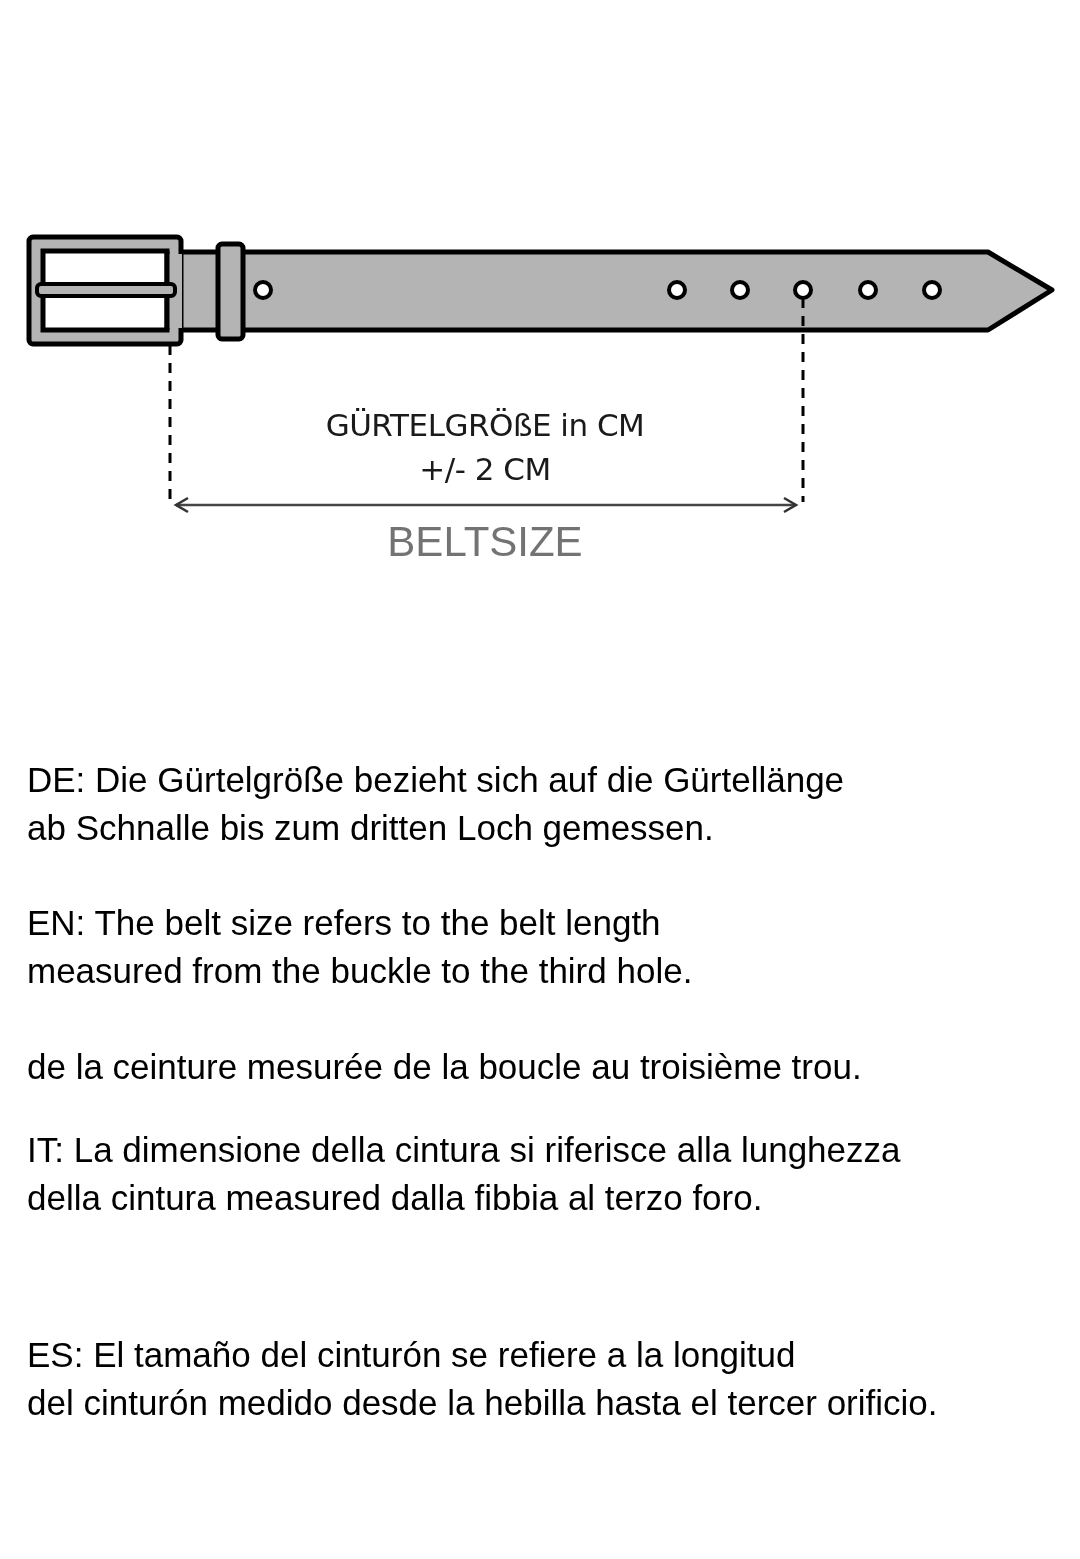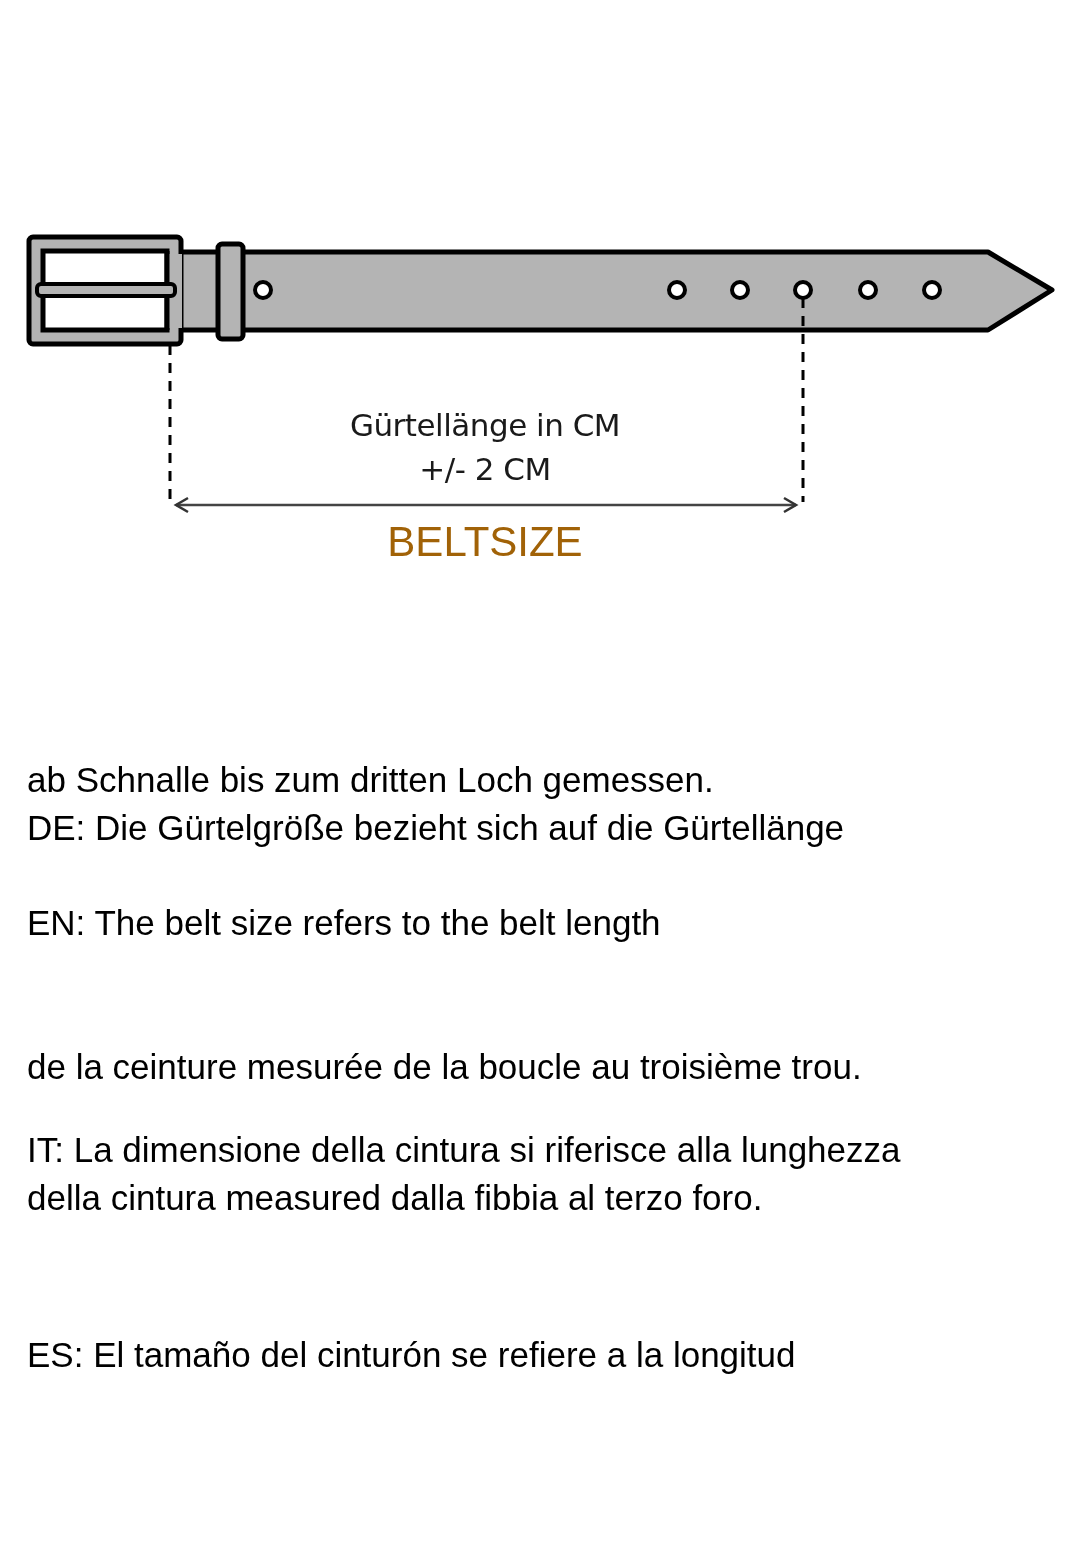--- a/index.html
+++ b/index.html
@@ -1,21 +1,21 @@
 <!DOCTYPE html>
 <html><head>
   <meta charset="utf-8">
   <style>
     html, body { margin: 0; padding: 0; background: #ffffff; }
     body { width: 1080px; height: 1559px; position: relative; overflow: hidden; font-family: "Liberation Sans", sans-serif; color: #000; }
     #diagram { position: absolute; left: 0; top: 0; width: 1080px; height: 600px; }
     .label-de { position: absolute; left: 170px; width: 630px; text-align: center; font-family: "DejaVu Sans", sans-serif; font-size: 31px; color: #1a1a1a; letter-spacing: -0.5px; }
     #label-line1 { top: 407px; }
     #label-line2 { top: 451px; }
-    #beltsize { position: absolute; left: 170px; width: 630px; top: 518px; text-align: center; font-size: 42px; color: #a16207; }
+    #beltsize { position: absolute; left: 170px; width: 630px; top: 518px; text-align: center; font-size: 42px; color: #737373; }
     .para { position: absolute; left: 27px; width: 1050px; font-size: 35px; line-height: 48px; color: #000; }
     .para div { white-space: nowrap; }
     #p-de { top: 756px; }
     #p-en { top: 899px; }
     #p-fr { top: 1043px; }
     #p-it { top: 1126px; }
     #p-es { top: 1331px; }
   </style>
 </head>
 <body>
@@ -44,33 +44,35 @@
   <circle cx="932" cy="290" r="8" fill="#fff" stroke="#000" stroke-width="4"></circle>
 
   <line x1="170" y1="345" x2="170" y2="502" stroke="#000" stroke-width="3" stroke-dasharray="10 8"></line>
   <line x1="803" y1="298" x2="803" y2="502" stroke="#000" stroke-width="3" stroke-dasharray="10 8"></line>
 
   <line x1="176" y1="505" x2="796" y2="505" stroke="#444" stroke-width="2.5"></line>
   <polyline points="188,498 176,505 188,512" fill="none" stroke="#333" stroke-width="2.5"></polyline>
   <polyline points="784,498 796,505 784,512" fill="none" stroke="#333" stroke-width="2.5"></polyline>
 </svg>
 
-<div id="label-line1" class="label-de">Gürtellänge in CM</div>
+<div id="label-line1" class="label-de">GÜRTELGRÖßE in CM</div>
 <div id="label-line2" class="label-de">+/- 2 CM</div>
 <div id="beltsize">BELTSIZE</div>
 
 <div id="p-de" class="para">
+  <div>DE: Die Gürtelgröße bezieht sich auf die Gürtellänge</div>
   <div>ab Schnalle bis zum dritten Loch gemessen.</div>
-  <div>DE: Die Gürtelgröße bezieht sich auf die Gürtellänge</div>
 </div>
 <div id="p-en" class="para">
   <div>EN: The belt size refers to the belt length</div>
+  <div>measured from the buckle to the third hole.</div>
 </div>
 <div id="p-fr" class="para">
   <div>de la ceinture mesurée de la boucle au troisième trou.</div>
 </div>
 <div id="p-it" class="para">
   <div>IT: La dimensione della cintura si riferisce alla lunghezza</div>
   <div>della cintura measured dalla fibbia al terzo foro.</div>
 </div>
 <div id="p-es" class="para">
   <div>ES: El tamaño del cinturón se refiere a la longitud</div>
+  <div>del cinturón medido desde la hebilla hasta el tercer orificio.</div>
 </div>
 
 </body></html>

